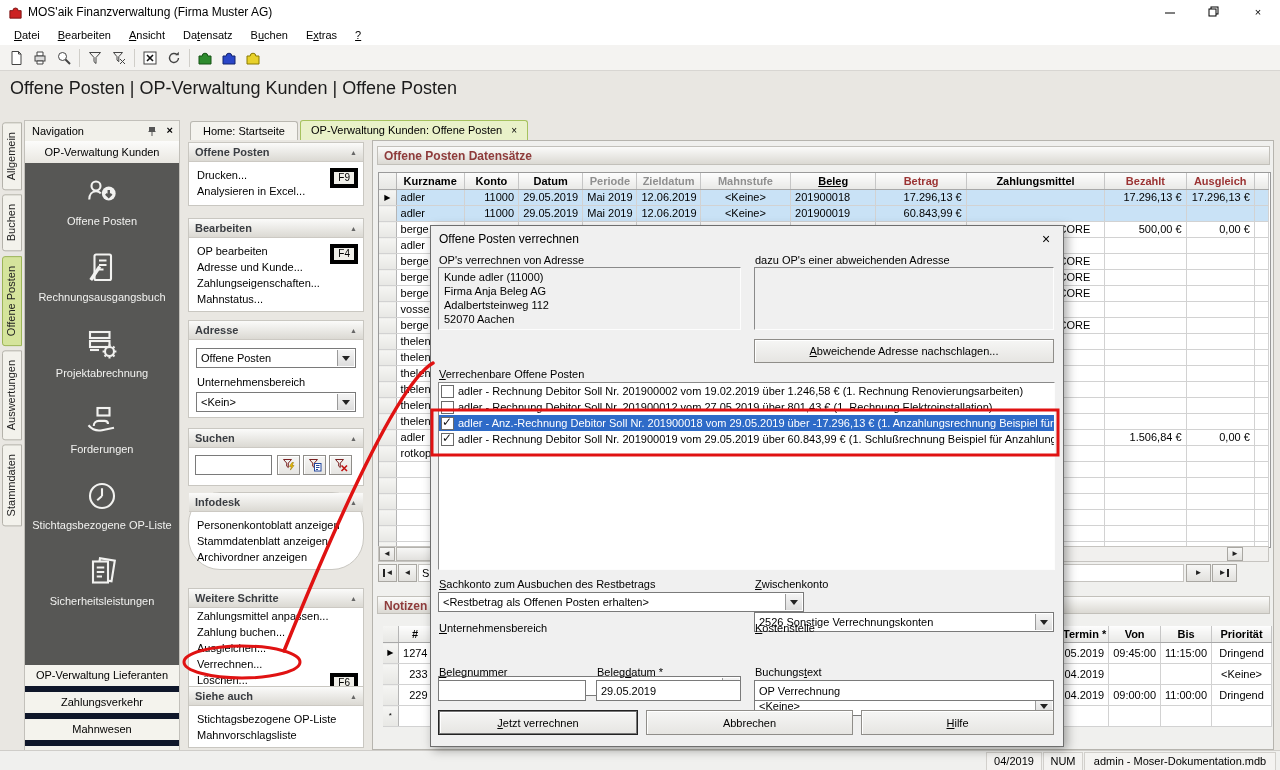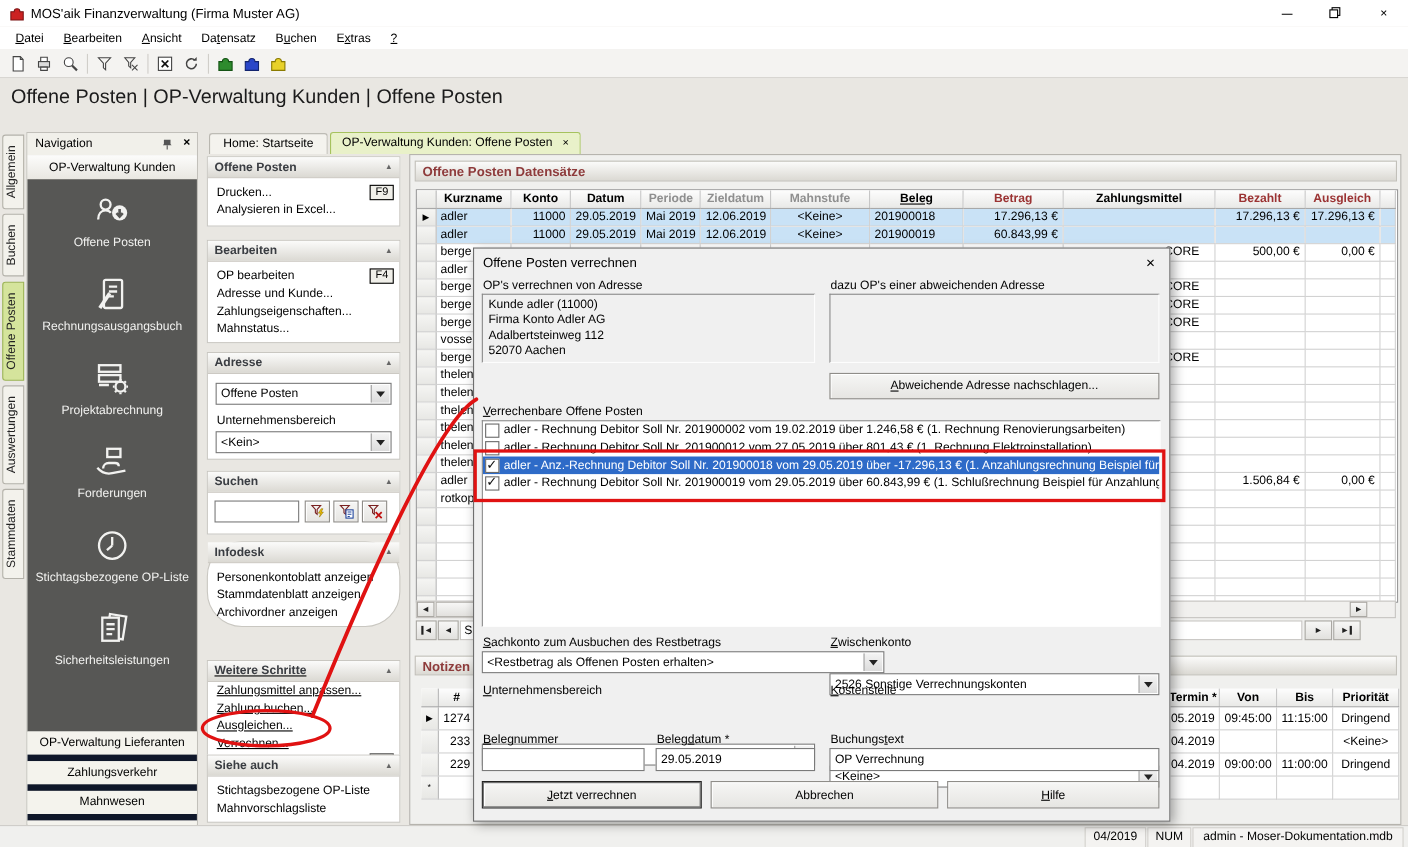--- a/index.html
+++ b/index.html
@@ -33,21 +33,21 @@
   .navitem .lb{margin-top:2px;text-align:center;}
   #navbottom{position:absolute;left:0;top:544px;width:100%;}
   .nbot{height:21px;line-height:21px;text-align:center;background:#f4f3ed;border-bottom:6px solid #0f172a;}
   
   #actions{left:184px;top:140px;width:184px;height:610px;}
   .abox{position:absolute;left:4px;width:176px;background:#fff;border:1px solid #c9c7c1;box-sizing:border-box;}
   .ahead{height:18px;background:linear-gradient(#fbfbfa,#dbd9d3);border-bottom:1px solid #ccc9c3;
     font-weight:bold;color:#3a3d42;line-height:18px;padding-left:6px;position:relative;}
   .ahead .col{position:absolute;right:6px;top:1px;font-size:7px;color:#666;}
   .alink{height:16px;line-height:16px;padding-left:8px;position:relative;white-space:nowrap;}
-  .badge{position:absolute;right:5px;top:1px;background:#f0efe9;border:1px solid #000000;padding:0 4px;font-size:10px;line-height:12px;}
+  .badge{position:absolute;right:5px;top:1px;background:#f0efe9;border:4px solid #000000;padding:0 4px;font-size:10px;line-height:12px;}
   .badge:empty{display:none;}
   .combo{position:relative;background:#fff;border:1px solid #7a7a7a;height:20px;box-sizing:border-box;line-height:18px;padding:0 20px 0 4px;white-space:nowrap;overflow:hidden;}
   .combo .dd{position:absolute;right:1px;top:1px;bottom:1px;width:16px;background:linear-gradient(#f4f4f4,#dcdcdc);border-left:1px solid #9a9a9a;}
   .combo .dd::after{content:"";position:absolute;left:4px;top:6px;border:4px solid transparent;border-top:5px solid #222;}
   .tin{background:#fff;border:1px solid #7a7a7a;box-sizing:border-box;font:inherit;padding:0 4px;}
   
   #mainpanel{left:372px;top:140px;width:902px;height:610px;background:#f0f0ee;border:1px solid #b6b4ae;box-sizing:border-box;}
   .shead{background:linear-gradient(#fbfbfa,#dbd9d3);border:1px solid #c2c0ba;color:#8e3b3b;font-weight:bold;font-size:12px;line-height:18px;padding-left:6px;box-sizing:border-box;}
   table.grid{border-collapse:collapse;table-layout:fixed;background:#fff;}
   .grid td,.grid th{border-right:1px solid #d2d2d2;border-bottom:1px solid #d2d2d2;padding:0 4px;height:15px;
@@ -338,21 +338,21 @@
       </div>
   </div>
   <div class="abox" style="top:352px;height:78px;border-radius:32px;">
     <div class="ahead"><span>Infodesk</span><span class="col">▲</span></div>
     <div style="padding-top:5px">
         <div class="alink"><span>Personenkontoblatt anzeigen</span></div>
         <div class="alink"><span>Stammdatenblatt anzeigen</span></div>
         <div class="alink"><span>Archivordner anzeigen</span></div>
       </div>
   </div>
-  <div class="abox" style="top:460px;height:106px;text-decoration:underline;">
+  <div class="abox" style="top:448px;height:106px;">
     <div class="ahead"><span>Weitere Schritte</span><span class="col">▲</span></div>
     <div style="padding-top:0">
         <div class="alink"><span>Zahlungsmittel anpassen...</span></div>
         <div class="alink"><span>Zahlung buchen...</span></div>
         <div class="alink"><span>Ausgleichen...</span></div>
         <div class="alink"><span>Verrechnen...</span></div>
         <div class="alink"><span>Löschen...</span><span class="badge">F6</span></div>
       </div>
   </div>
   <div class="abox" style="top:546px;height:62px;">
@@ -866,21 +866,21 @@
 <div class="abs" id="dialog">
   <div class="dt">Offene Posten verrechnen</div>
   <div id="dlgclose">×</div>
 
   <div class="dlbl" style="left:8px;top:28px;">OP's verrechnen von Adresse</div>
   <div class="dlbl" style="left:324px;top:28px;">dazu OP's einer abweichenden Adresse</div>
 
   <div class="addr" style="left:7px;top:41px;width:303px;height:63px;">
 
   <div>Kunde adler (11000)</div>
-      <div>Firma Konto Adler AG</div>
+      <div>Firma Anja Beleg AG</div>
       <div>Adalbertsteinweg 112</div>
       <div>52070 Aachen</div>
     </div>
   <div class="addr" style="left:323px;top:41px;width:300px;height:63px;"></div>
 
   <div class="dbtn" style="left:323px;top:113px;width:300px;height:24px;"><u>A</u>bweichende Adresse nachschlagen...</div>
 
   <div class="dlbl" style="left:8px;top:142px;"><u>V</u>errechenbare Offene Posten</div>
   <div id="lbox">
 

